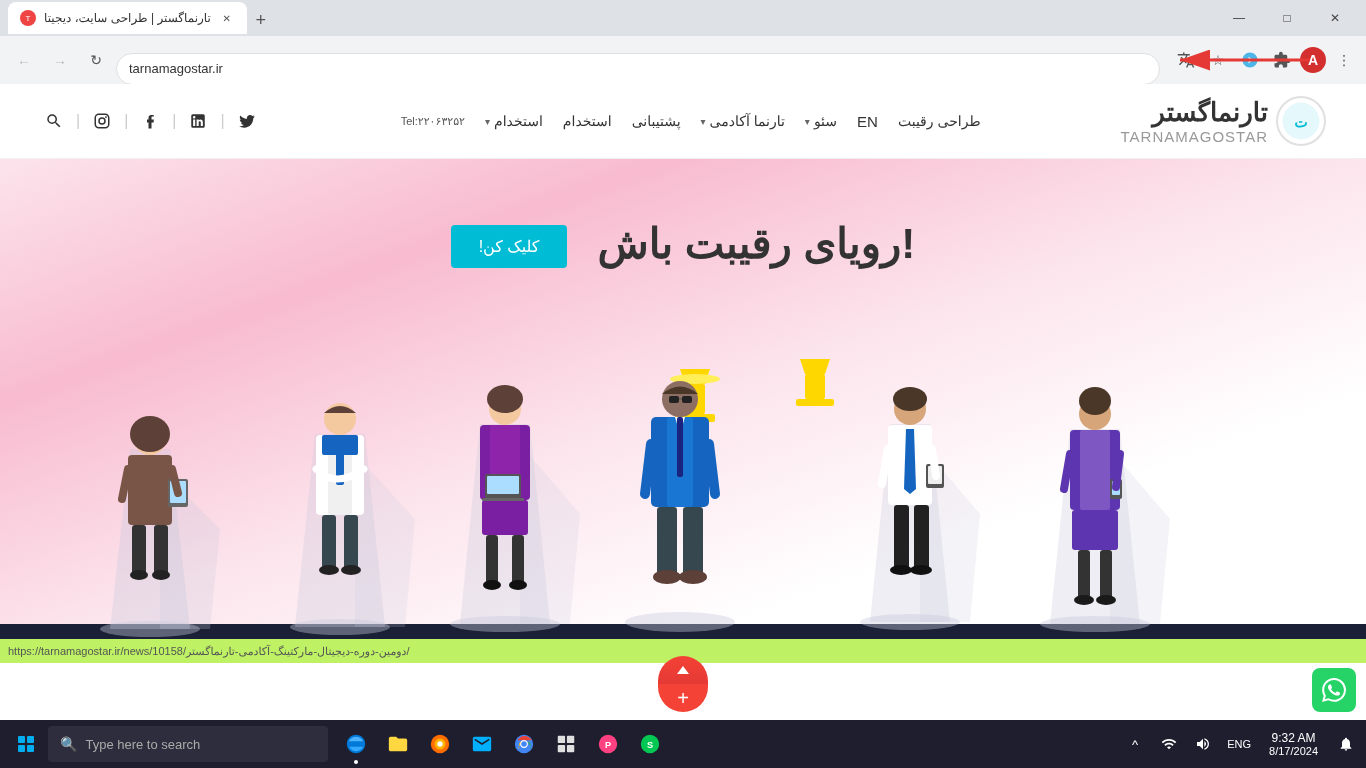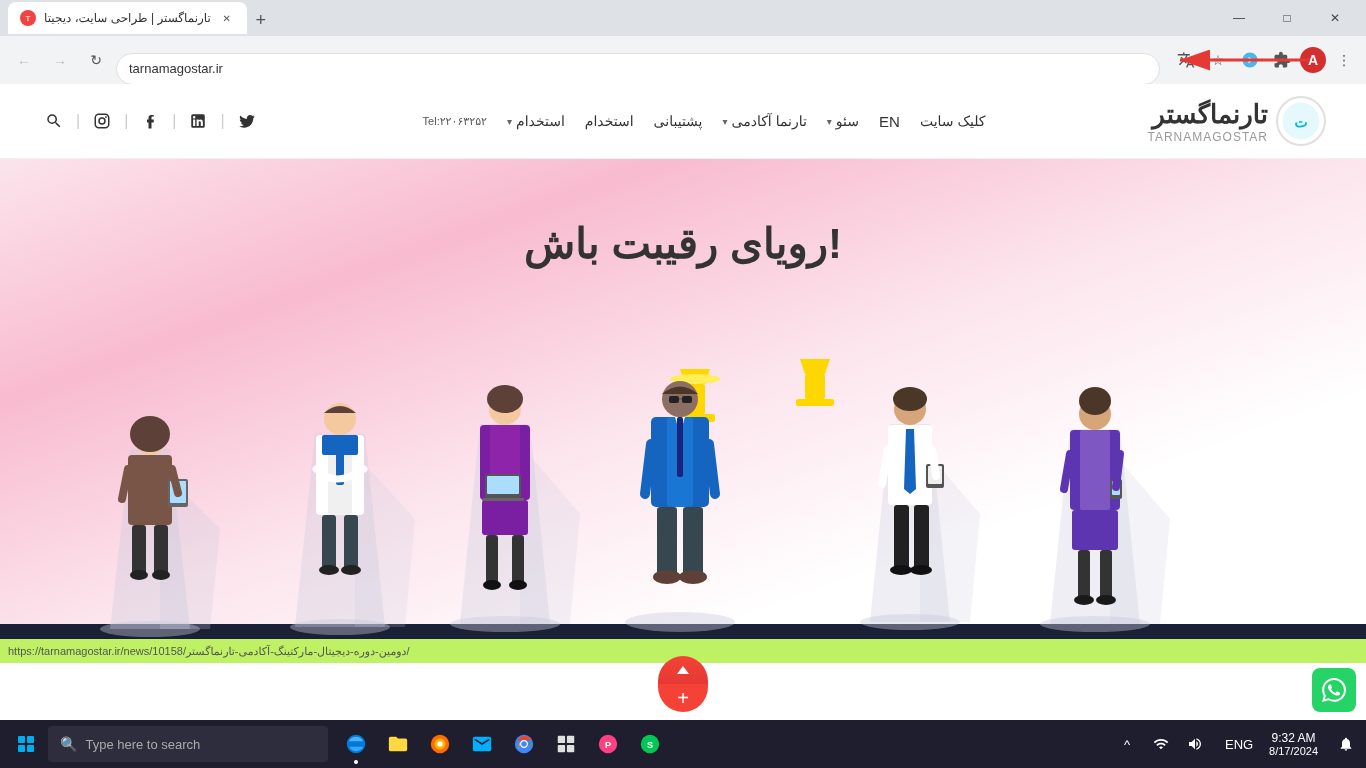--- a/index.html
+++ b/index.html
@@ -216,21 +216,21 @@
     }
 
     .logo-text-fa {
       font-size: 26px;
       font-weight: bold;
       color: #333;
       direction: rtl;
     }
 
     .logo-text-en {
-      font-size: 12px;
+      font-size: 15px;
       color: #999;
       letter-spacing: 1px;
     }
 
     .nav-menu {
       display: flex;
       align-items: center;
       gap: 20px;
       list-style: none;
       direction: rtl;
@@ -594,21 +594,21 @@
             </svg>
           </div>
           <div>
             <div class="logo-text-fa">تارنماگستر</div>
             <div class="logo-text-en">TARNAMAGOSTAR</div>
           </div>
         </div>
 
         <nav>
           <ul class="nav-menu">
-            <li class="nav-item">کلیک سایت</li>
+            <li class="nav-item">طراحی رقیبت</li>
             <li class="nav-en-label">EN</li>
             <li class="nav-item">
               سئو <span class="nav-dropdown-arrow">▾</span>
             </li>
             <li class="nav-item">
               تارنما آکادمی <span class="nav-dropdown-arrow">▾</span>
             </li>
             <li class="nav-item">پشتیبانی</li>
             <li class="nav-item">استخدام</li>
             <li class="nav-item">
@@ -650,20 +650,21 @@
           </div>
         </div>
       </div>
 
       <div class="hero-section" style="height: 440px;">
 
         <div style="position: absolute; top: 0; left: 0; right: 0; bottom: 0; background: linear-gradient(160deg, #fce4ec 0%, #f8bbd0 25%, #fce4ec 50%, #fff 75%); z-index: 0;"></div>
 
         <div style="position: absolute; top: 60px; right: 200px; left: 200px; display: flex; align-items: center; justify-content: center; gap: 30px; z-index: 10; flex-direction: row-reverse;">
           <div class="hero-tagline" style="margin-bottom: 6px;">!رویای رقیبت باش</div>
+          <button class="hero-btn">کلیک کن!</button>
         </div>
 
         <div style="position: absolute; bottom: 0; left: 0; right: 0; height: 280px; z-index: 5;">
           <svg width="1366" height="280" viewBox="0 0 1366 280" xmlns="http://www.w3.org/2000/svg">
 
             <rect x="0" y="265" width="1366" height="15" fill="#1a2035"></rect>
 
             <g transform="translate(140, 30)">
 
               <ellipse cx="10" cy="240" rx="50" ry="8" fill="rgba(200,200,220,0.4)"></ellipse>
@@ -950,21 +951,21 @@
         <div class="sys-tray-icon">
           <svg width="16" height="16" viewBox="0 0 24 24" fill="white">
             <path d="M1 9l2 2c4.97-4.97 13.03-4.97 18 0l2-2C16.93 2.93 7.08 2.93 1 9zm8 8l3 3 3-3c-1.65-1.66-4.34-1.66-6 0zm-4-4l2 2c2.76-2.76 7.24-2.76 10 0l2-2C15.14 9.14 8.87 9.14 5 13z"></path>
           </svg>
         </div>
         <div class="sys-tray-icon">
           <svg width="16" height="16" viewBox="0 0 24 24" fill="white">
             <path d="M3 9v6h4l5 5V4L7 9H3zm13.5 3c0-1.77-1.02-3.29-2.5-4.03v8.05c1.48-.73 2.5-2.25 2.5-4.02zM14 3.23v2.06c2.89.86 5 3.54 5 6.71s-2.11 5.85-5 6.71v2.06c4.01-.91 7-4.49 7-8.77s-2.99-7.86-7-8.77z"></path>
           </svg>
         </div>
-        <div class="sys-tray-icon" style="font-size: 13px; width: 36px; margin-left: 8px;">ENG</div>
+        <div class="sys-tray-icon" style="font-size: 11px; width: 36px;">ENG</div>
       </div>
 
       <div class="clock-area">
         <span class="clock-time">9:32 AM</span>
         <span class="clock-date">8/17/2024</span>
       </div>
 
       <div class="notification-btn">
         <svg width="16" height="16" viewBox="0 0 24 24" fill="white">
           <path d="M12 22c1.1 0 2-.9 2-2h-4c0 1.1.9 2 2 2zm6-6v-5c0-3.07-1.63-5.64-4.5-6.32V4c0-.83-.67-1.5-1.5-1.5s-1.5.67-1.5 1.5v.68C7.64 5.36 6 7.92 6 11v5l-2 2v1h16v-1l-2-2z"></path>

